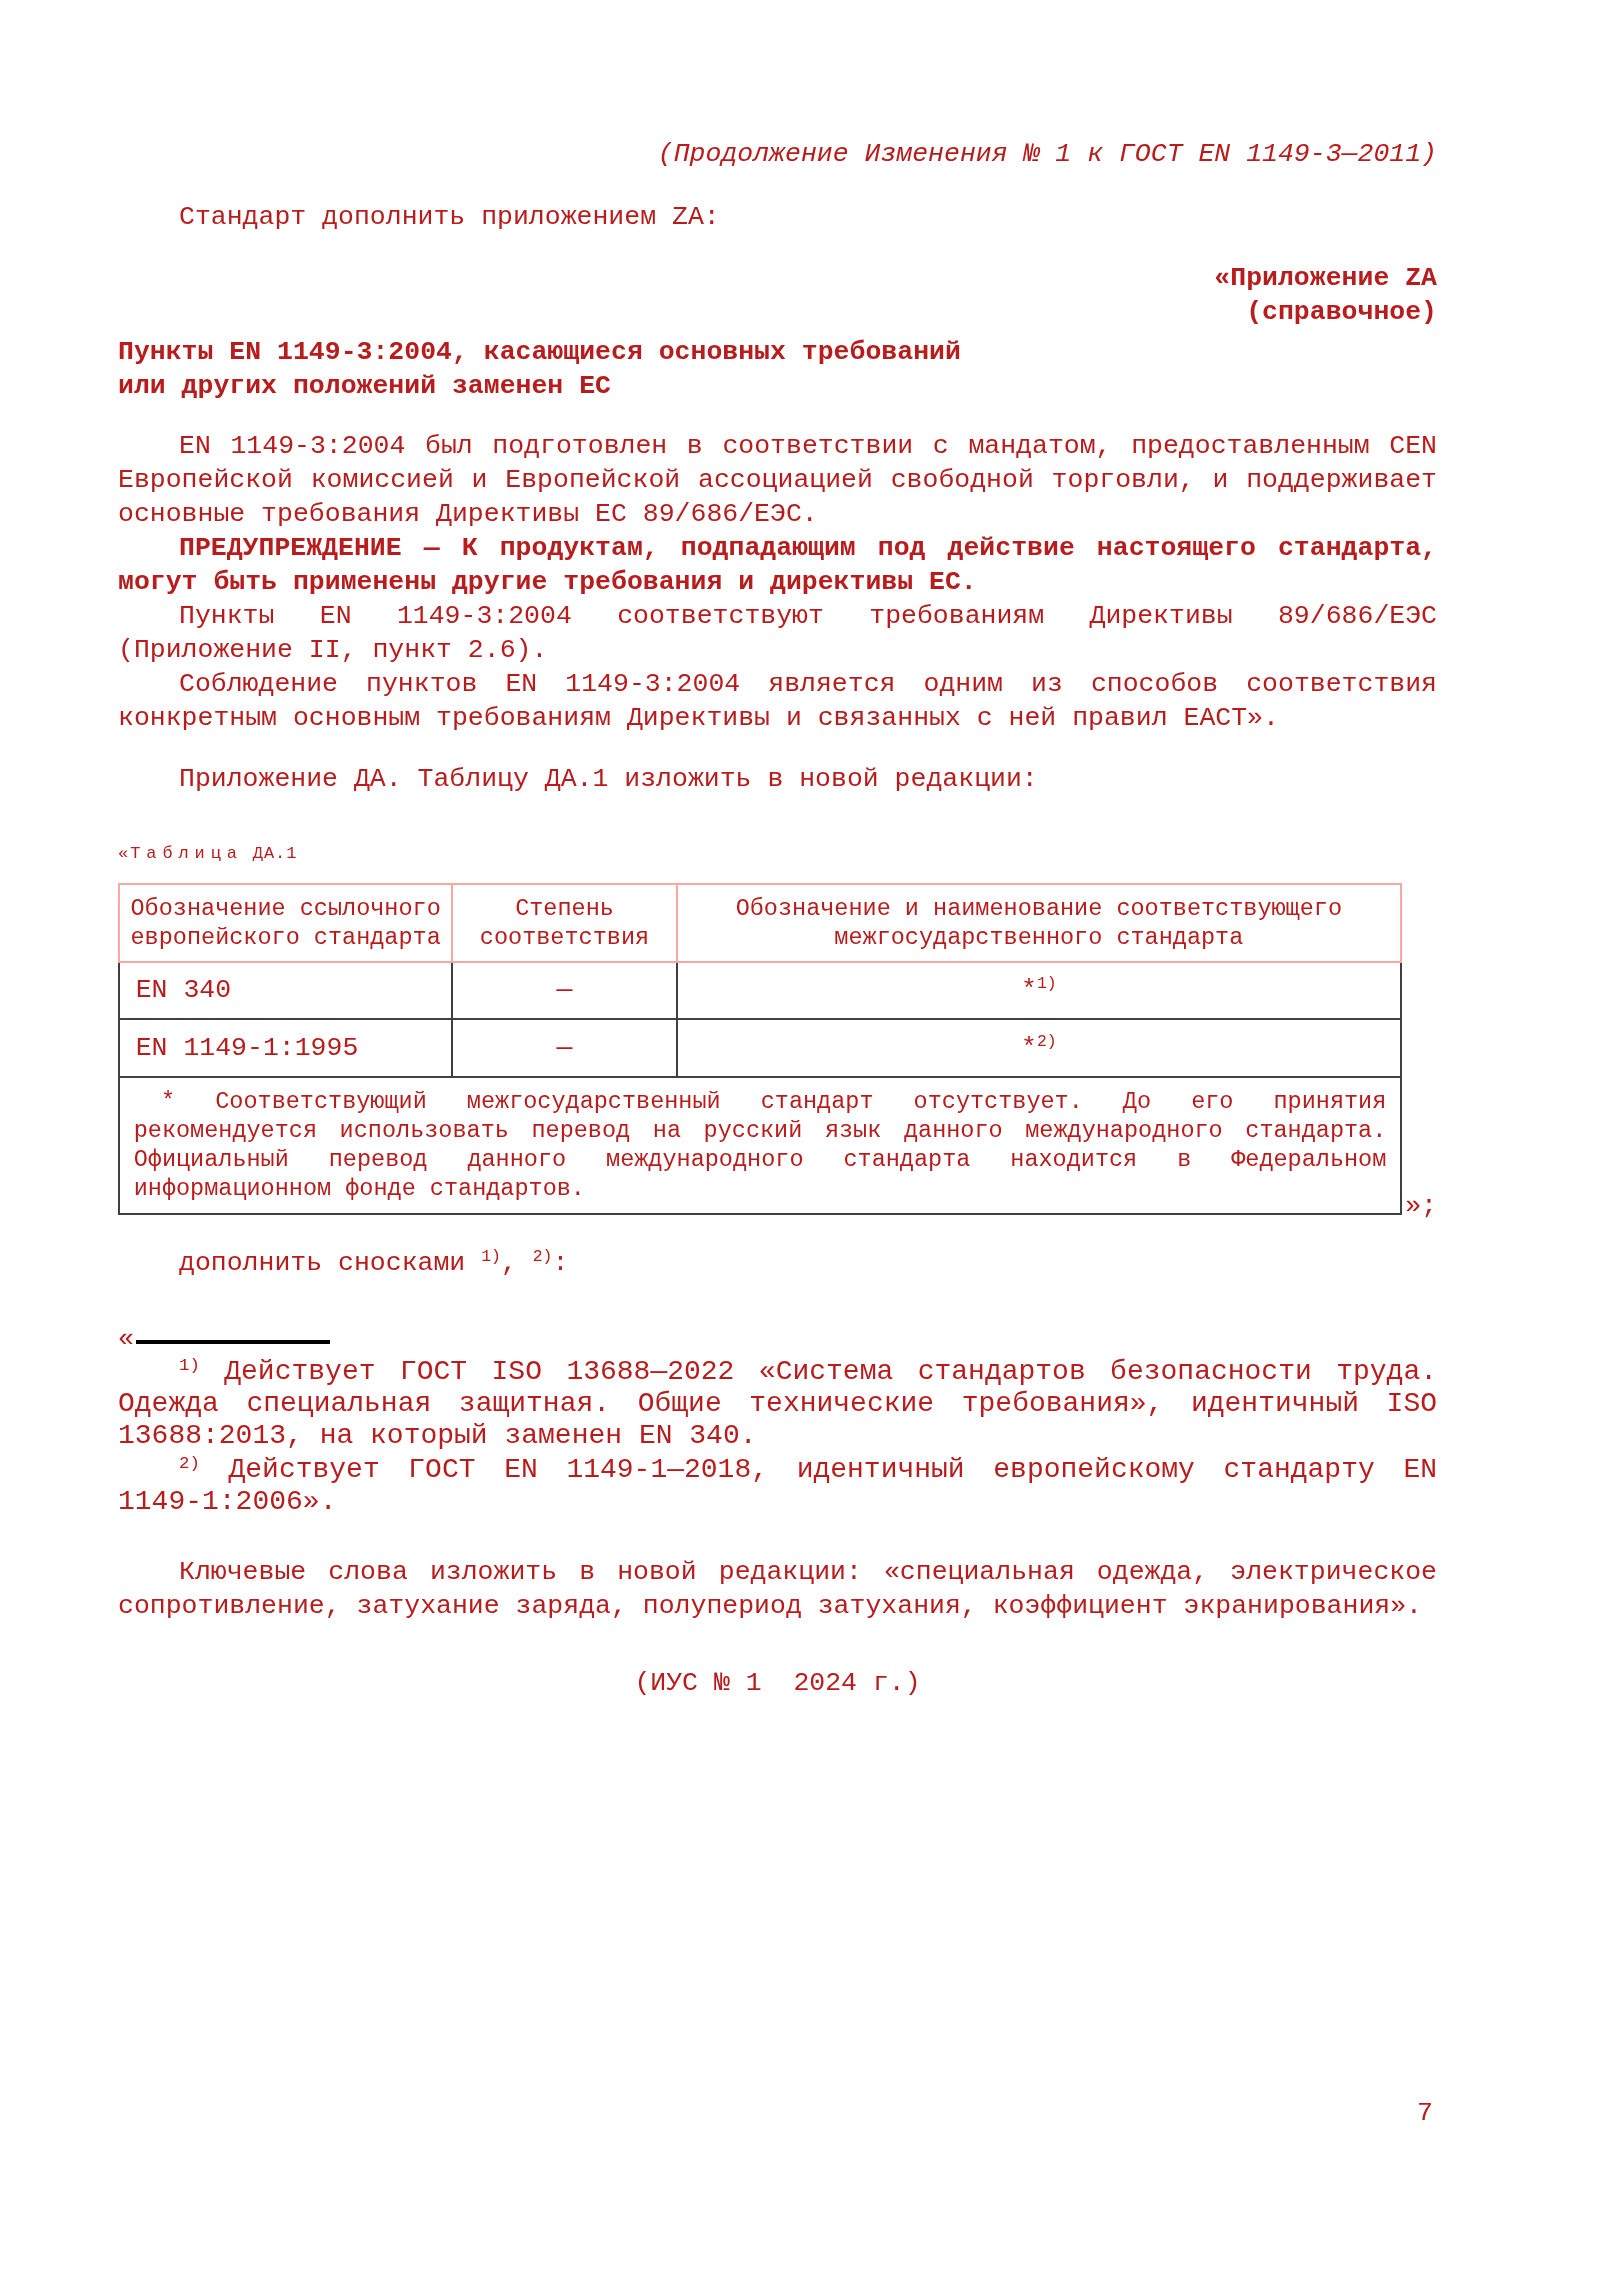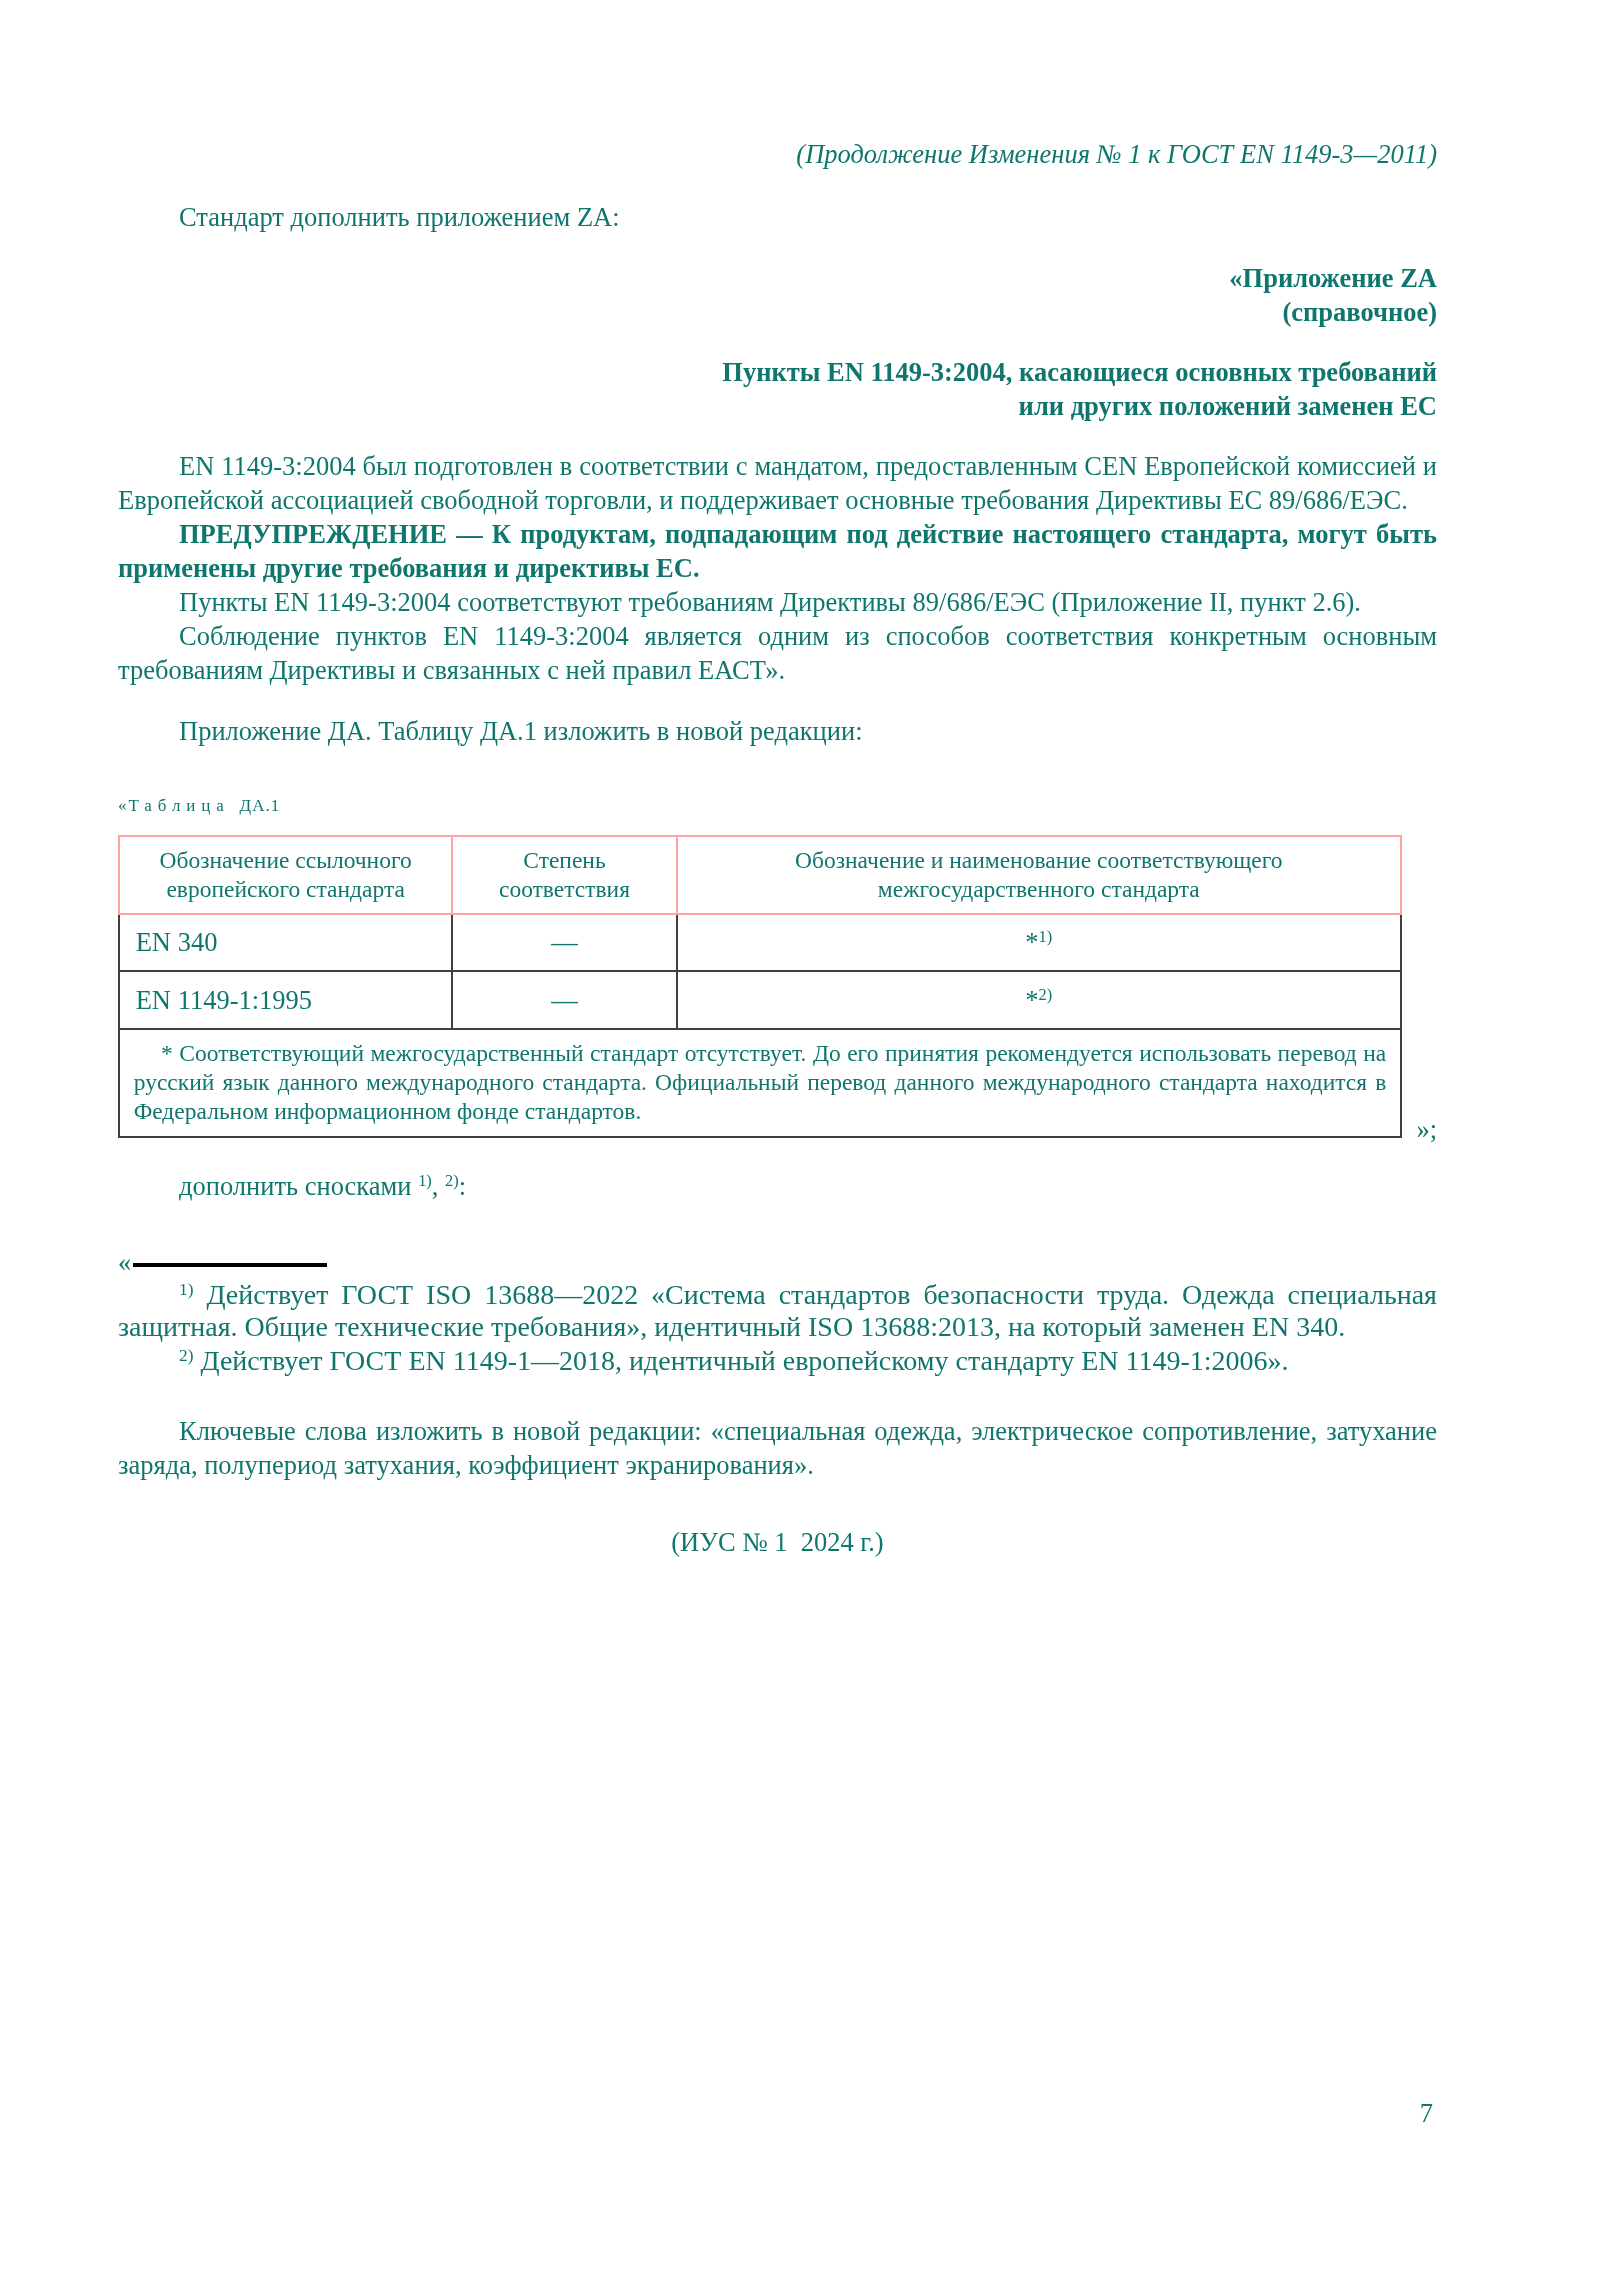--- a/index.html
+++ b/index.html
@@ -3,22 +3,22 @@
 <meta charset="utf-8">
 <style>
   * { box-sizing: border-box; }
   html, body { margin: 0; padding: 0; background: #ffffff; }
 
   .page {
     position: relative;
     width: 1621px;
     height: 2293px;
     background: #ffffff;
-    color: #0f766e;
-    font-family: Liberation Serif, serif;
+    color: #b91c1c;
+    font-family: Liberation Mono, monospace;
     font-size: 26.5px;
     line-height: 34px;
     padding: 137px 184px 16px 118px;
     overflow: hidden;
   }
 
   p { margin: 0; text-align: justify; }
   .indent { text-indent: 61px; }
   .bold { font-weight: bold; }
 
@@ -29,22 +29,22 @@
 
   .supplement { margin-top: 29px; text-align: left; }
 
   .annex-heading {
     margin-top: 27.4px;
     text-align: right;
     font-weight: bold;
   }
 
   .section-title {
-    margin-top: 26px;
-    text-align: right;
+    margin-top: 6px;
+    text-align: left;
     font-weight: bold;
   }
 
   .p-first { margin-top: 25.5px; }
 
   .edit-line { margin-top: 27.4px; text-align: left; }
 
   .table-caption {
     margin-top: 41px;
     font-size: 17px;

